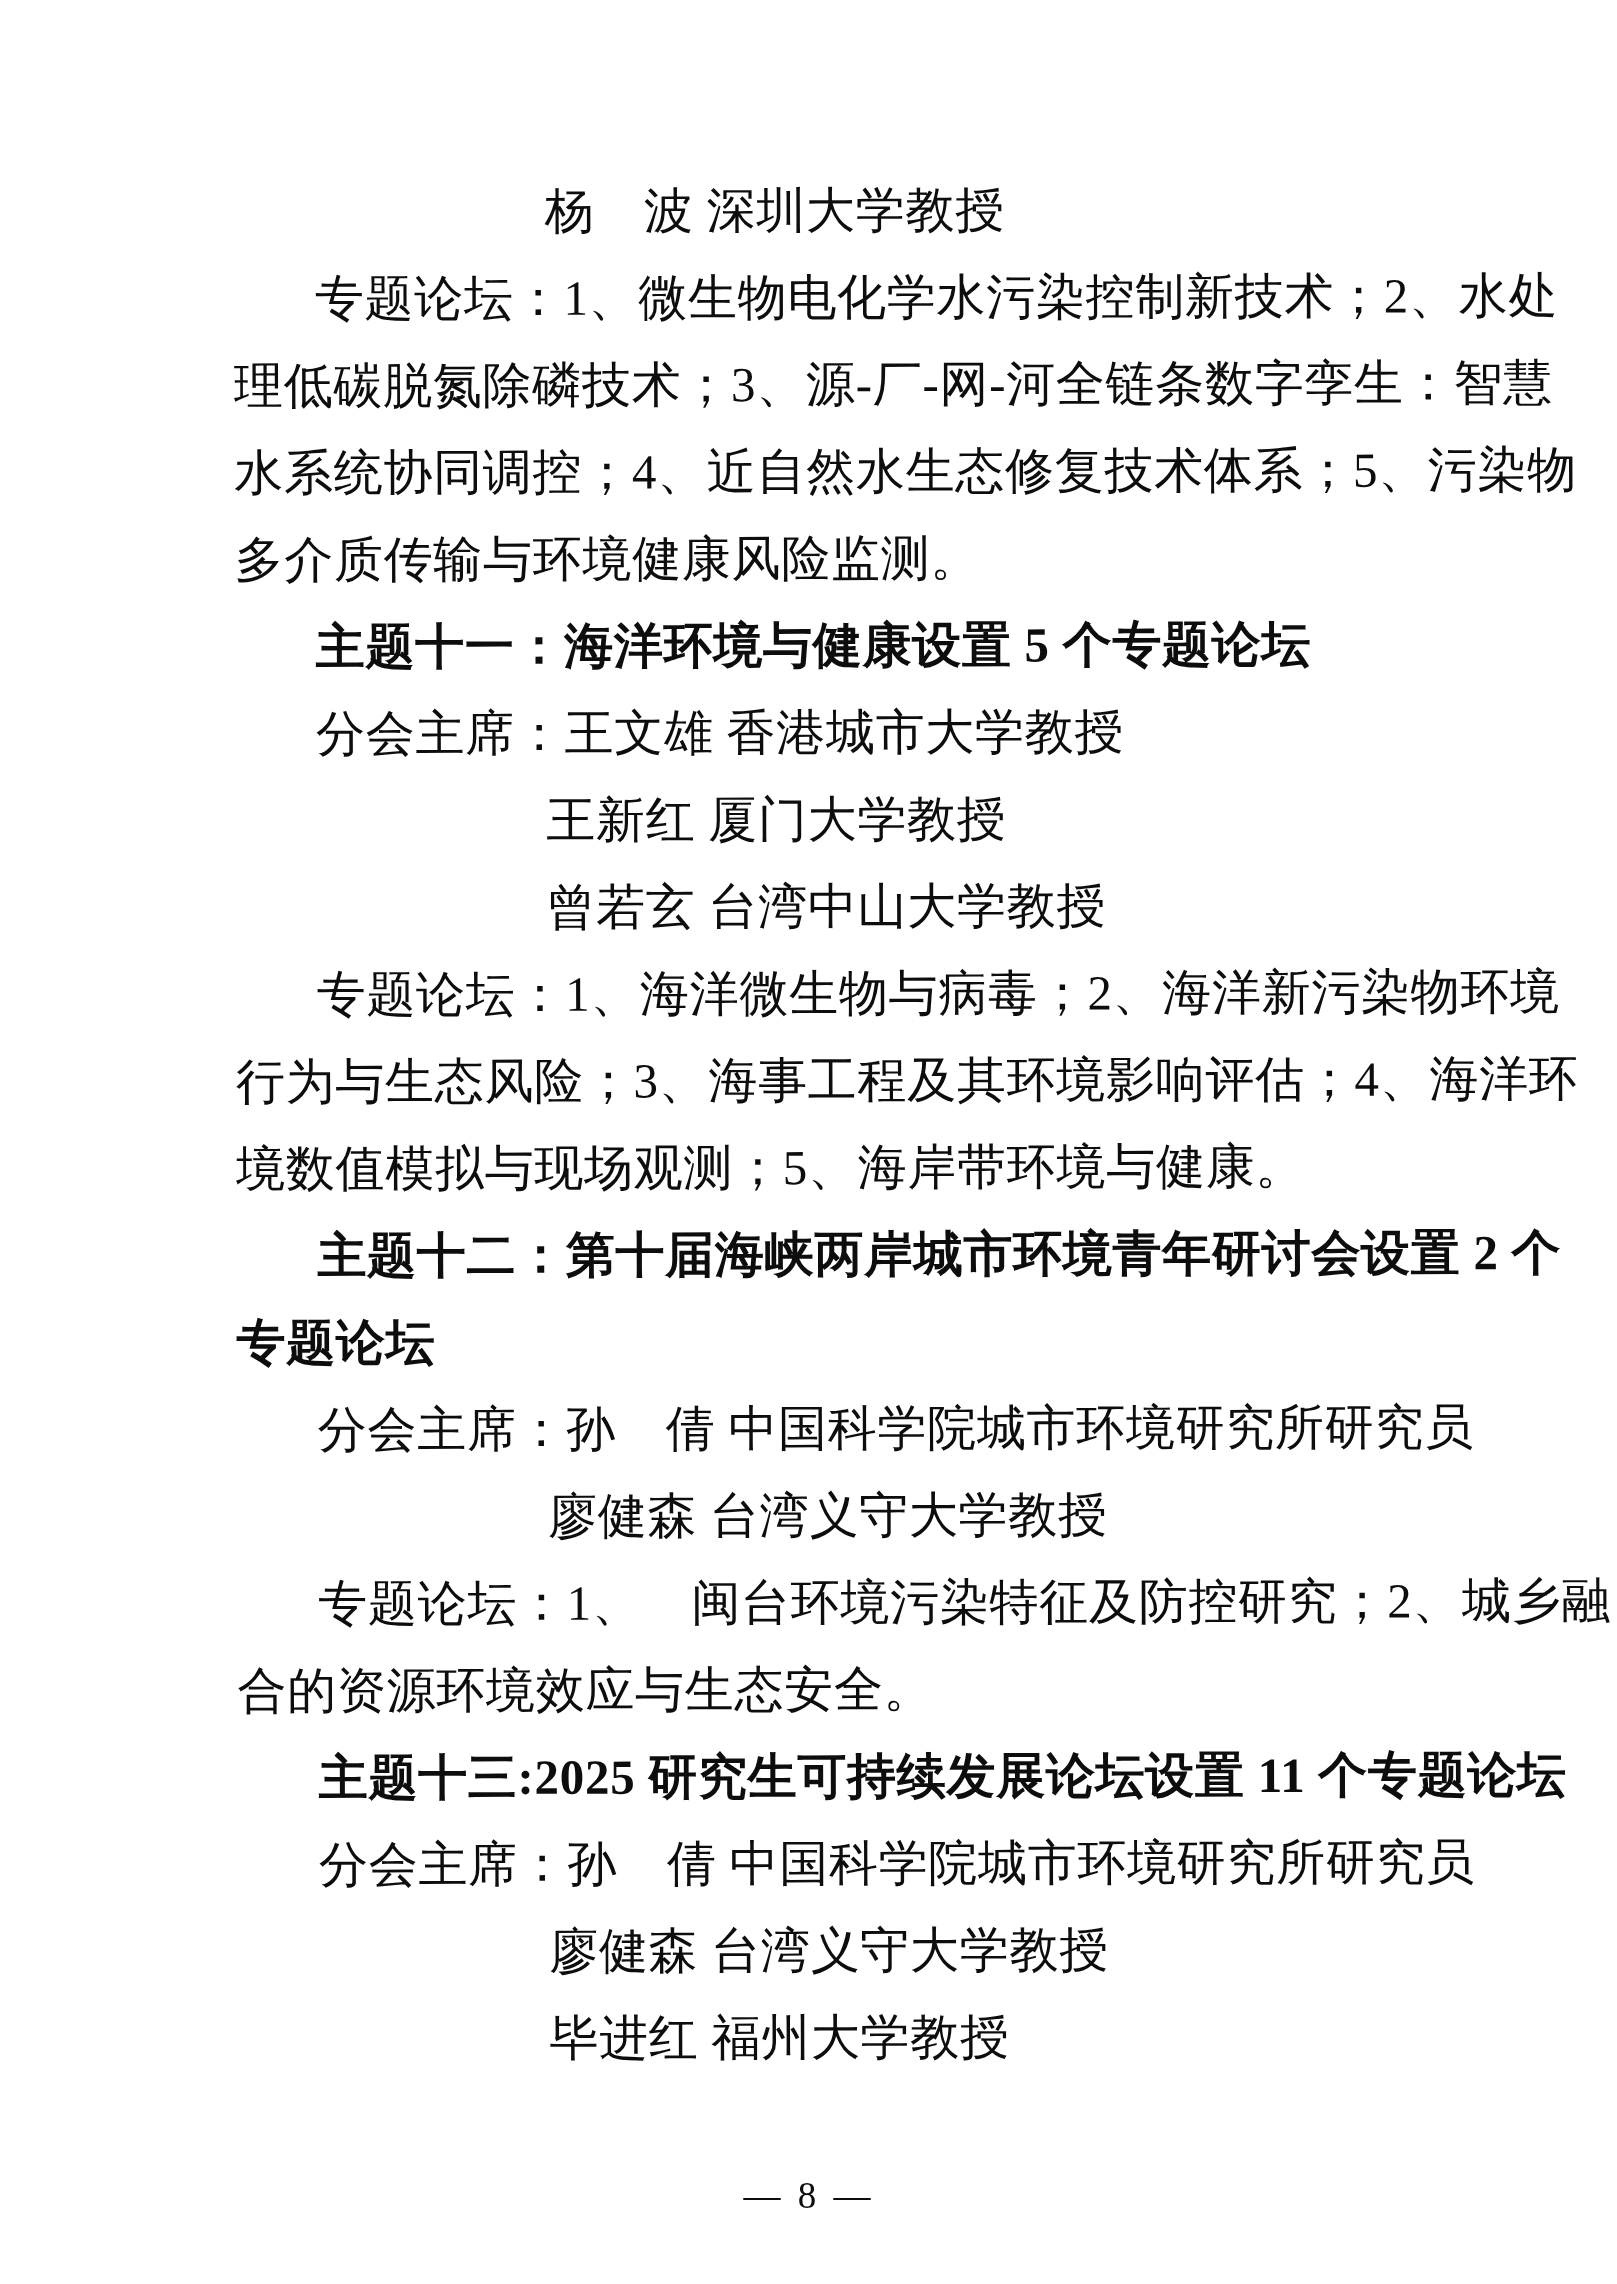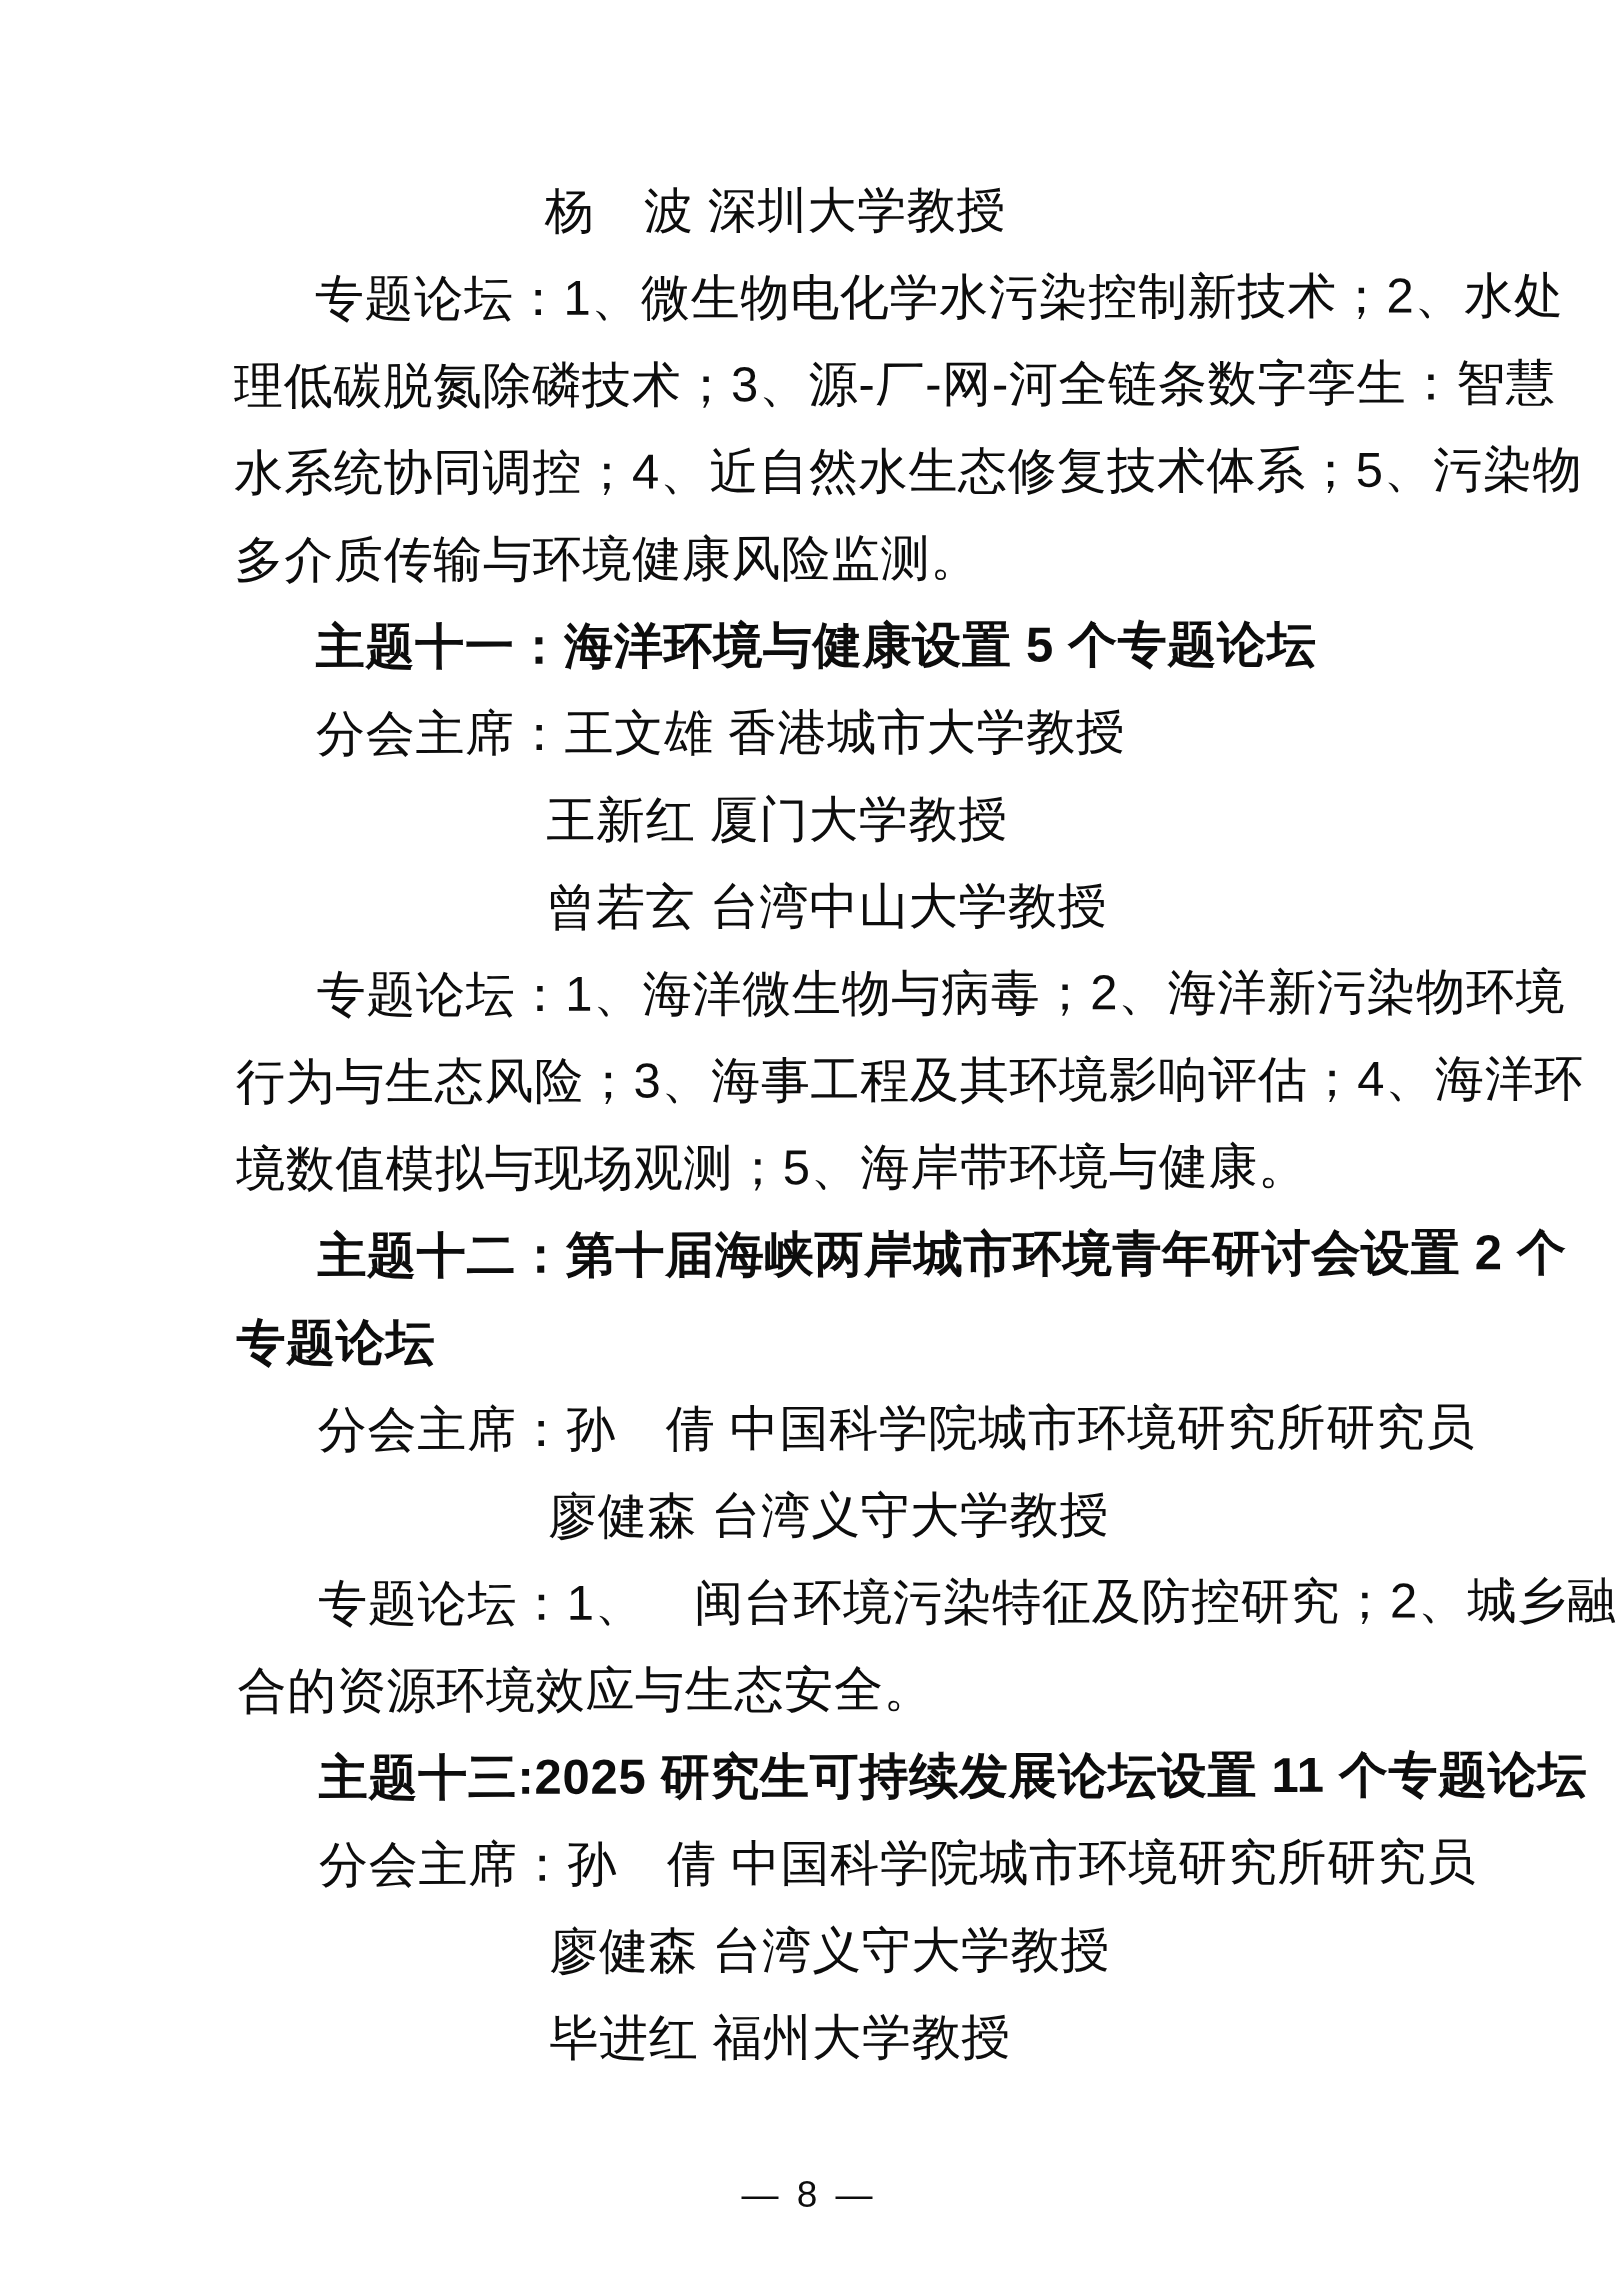--- a/index.html
+++ b/index.html
@@ -6,21 +6,21 @@
     margin: 0;
     padding: 0;
     background: #e8e8e8;
   }
   #page {
     position: relative;
     width: 1618px;
     height: 2284px;
     background: #ffffff;
     overflow: hidden;
-    font-family: Liberation Sans, sans-serif;
+    font-family: Liberation Serif, serif;
     color: #0d0d0d;
   }
   #content {
     position: absolute;
     left: 236px;
     top: 167px;
     width: 1229px;
     transform: rotate(-0.15deg);
   }
   .line {

